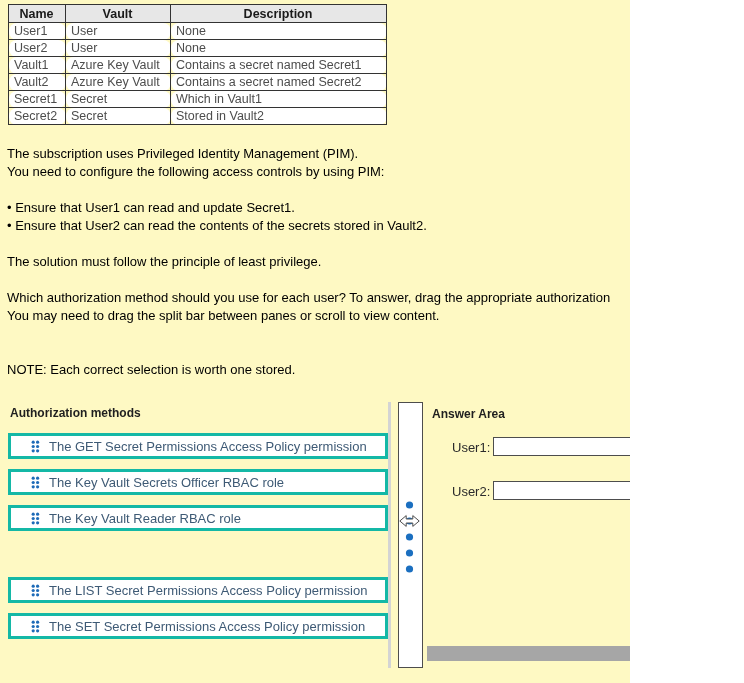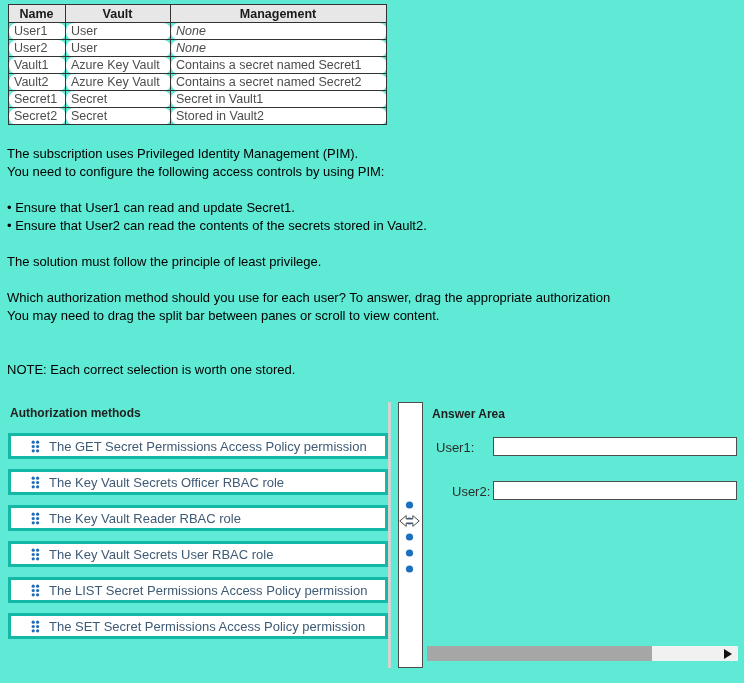--- a/index.html
+++ b/index.html
@@ -1,26 +1,26 @@
 <!DOCTYPE html>
 <html><head>
 <meta charset="utf-8">
 <style>
   * { margin:0; padding:0; box-sizing:border-box; }
   body { font-family:"Liberation Sans", sans-serif; background:#fff; }
-  .screen { position:relative; width:744px; height:683px; background:#5eead4; overflow:hidden; }
+  .screen { position:relative; width:630px; height:683px; background:#fef9c3; overflow:hidden; }
 
   
   table.res { position:absolute; left:8px; top:4px; border-collapse:collapse; font-size:12.5px; }
   table.res th, table.res td { border:1px solid #333; padding:1px 6px 1px 5px; height:16px; vertical-align:middle; }
   table.res { border:1px solid #1f1f1f; }
   table.res th { background:#e7e7e7; font-weight:bold; color:#1a1a1a; text-align:center; height:18px; }
   table.res td { color:#4d4d4d; background:#fff; text-align:left;border-radius:8px; }
   .col-name { width:57px; } .col-type { width:105px; } .col-desc { width:216px; }
-  td.italic { font-style:italic; }
+  td.italic { }
 
   
   .para { position:absolute; left:7px; color:#000; font-size:13px; line-height:18px; white-space:nowrap; }
 
   
   .pane-title { position:absolute; font-size:12px; font-weight:bold; color:#1f1f1f; white-space:nowrap; }
 
   .method-box { position:absolute; left:8px; width:380px; height:26px; background:#fff;
     border:3px solid #14b8a6; display:flex; align-items:center; gap:9px; padding-left:20px; cursor:grab; }
   .method-box .label { font-size:13px; color:#3e5a75; white-space:nowrap; }
@@ -43,21 +43,21 @@
 </head>
 <body>
 
 <div class="screen">
 
   <table class="res">
     <thead>
       <tr>
         <th class="col-name">Name</th>
         <th class="col-type">Vault</th>
-        <th class="col-desc">Management</th>
+        <th class="col-desc">Description</th>
       </tr>
     </thead>
     <tbody>
       <tr>
         <td>User1</td>
         <td>User</td>
         <td class="italic">None</td>
       </tr>
       <tr>
         <td>User2</td>
@@ -70,21 +70,21 @@
         <td>Contains a secret named Secret1</td>
       </tr>
       <tr>
         <td>Vault2</td>
         <td>Azure Key Vault</td>
         <td>Contains a secret named Secret2</td>
       </tr>
       <tr>
         <td>Secret1</td>
         <td>Secret</td>
-        <td>Secret in Vault1</td>
+        <td>Which in Vault1</td>
       </tr>
       <tr>
         <td>Secret2</td>
         <td>Secret</td>
         <td>Stored in Vault2</td>
       </tr>
     </tbody>
   </table>
 
   <div class="para" style="top:145px">
@@ -139,33 +139,20 @@
         <g fill="#1e6bb8">
           <circle cx="2.2" cy="2.2" r="1.6"></circle>
           <circle cx="6.6" cy="2.2" r="1.6"></circle>
           <circle cx="2.2" cy="6.5" r="1.6"></circle>
           <circle cx="6.6" cy="6.5" r="1.6"></circle>
           <circle cx="2.2" cy="10.8" r="1.6"></circle>
           <circle cx="6.6" cy="10.8" r="1.6"></circle>
         </g>
       </svg>
     <span class="label">The Key Vault Reader RBAC role</span>
-  </div>
-  <div class="method-box" style="top:541px">
-    <svg class="grip" width="9" height="13" viewBox="0 0 9 13">
-        <g fill="#1e6bb8">
-          <circle cx="2.2" cy="2.2" r="1.6"></circle>
-          <circle cx="6.6" cy="2.2" r="1.6"></circle>
-          <circle cx="2.2" cy="6.5" r="1.6"></circle>
-          <circle cx="6.6" cy="6.5" r="1.6"></circle>
-          <circle cx="2.2" cy="10.8" r="1.6"></circle>
-          <circle cx="6.6" cy="10.8" r="1.6"></circle>
-        </g>
-      </svg>
-    <span class="label">The Key Vault Secrets User RBAC role</span>
   </div>
   <div class="method-box" style="top:577px">
     <svg class="grip" width="9" height="13" viewBox="0 0 9 13">
         <g fill="#1e6bb8">
           <circle cx="2.2" cy="2.2" r="1.6"></circle>
           <circle cx="6.6" cy="2.2" r="1.6"></circle>
           <circle cx="2.2" cy="6.5" r="1.6"></circle>
           <circle cx="6.6" cy="6.5" r="1.6"></circle>
           <circle cx="2.2" cy="10.8" r="1.6"></circle>
           <circle cx="6.6" cy="10.8" r="1.6"></circle>
@@ -197,21 +184,21 @@
         <circle cx="10.5" cy="134" r="3.6"></circle>
         <circle cx="10.5" cy="150" r="3.6"></circle>
         <circle cx="10.5" cy="166" r="3.6"></circle>
       </g>
       <path d="M0.8 118 L7.2 112.6 V116 H13.8 V112.6 L20.2 118 L13.8 123.4 V120 H7.2 V123.4 Z" fill="#ffffff" stroke="#4d4d4d" stroke-width="1"></path>
     </svg>
   </div>
 
   <div class="pane-title" style="left:432px; top:407px">Answer Area</div>
 
-  <div class="answer-label" style="left:436px; top:440px">User1:</div>
+  <div class="answer-label" style="left:452px; top:440px">User1:</div>
   <div class="answer-box" style="top:437px"></div>
 
   <div class="answer-label" style="left:452px; top:484px">User2:</div>
   <div class="answer-box" style="top:481px"></div>
 
   <div class="hscroll">
     <div class="thumb"></div>
     <div class="arrow-btn">
       <div class="tri-right"></div>
     </div>

